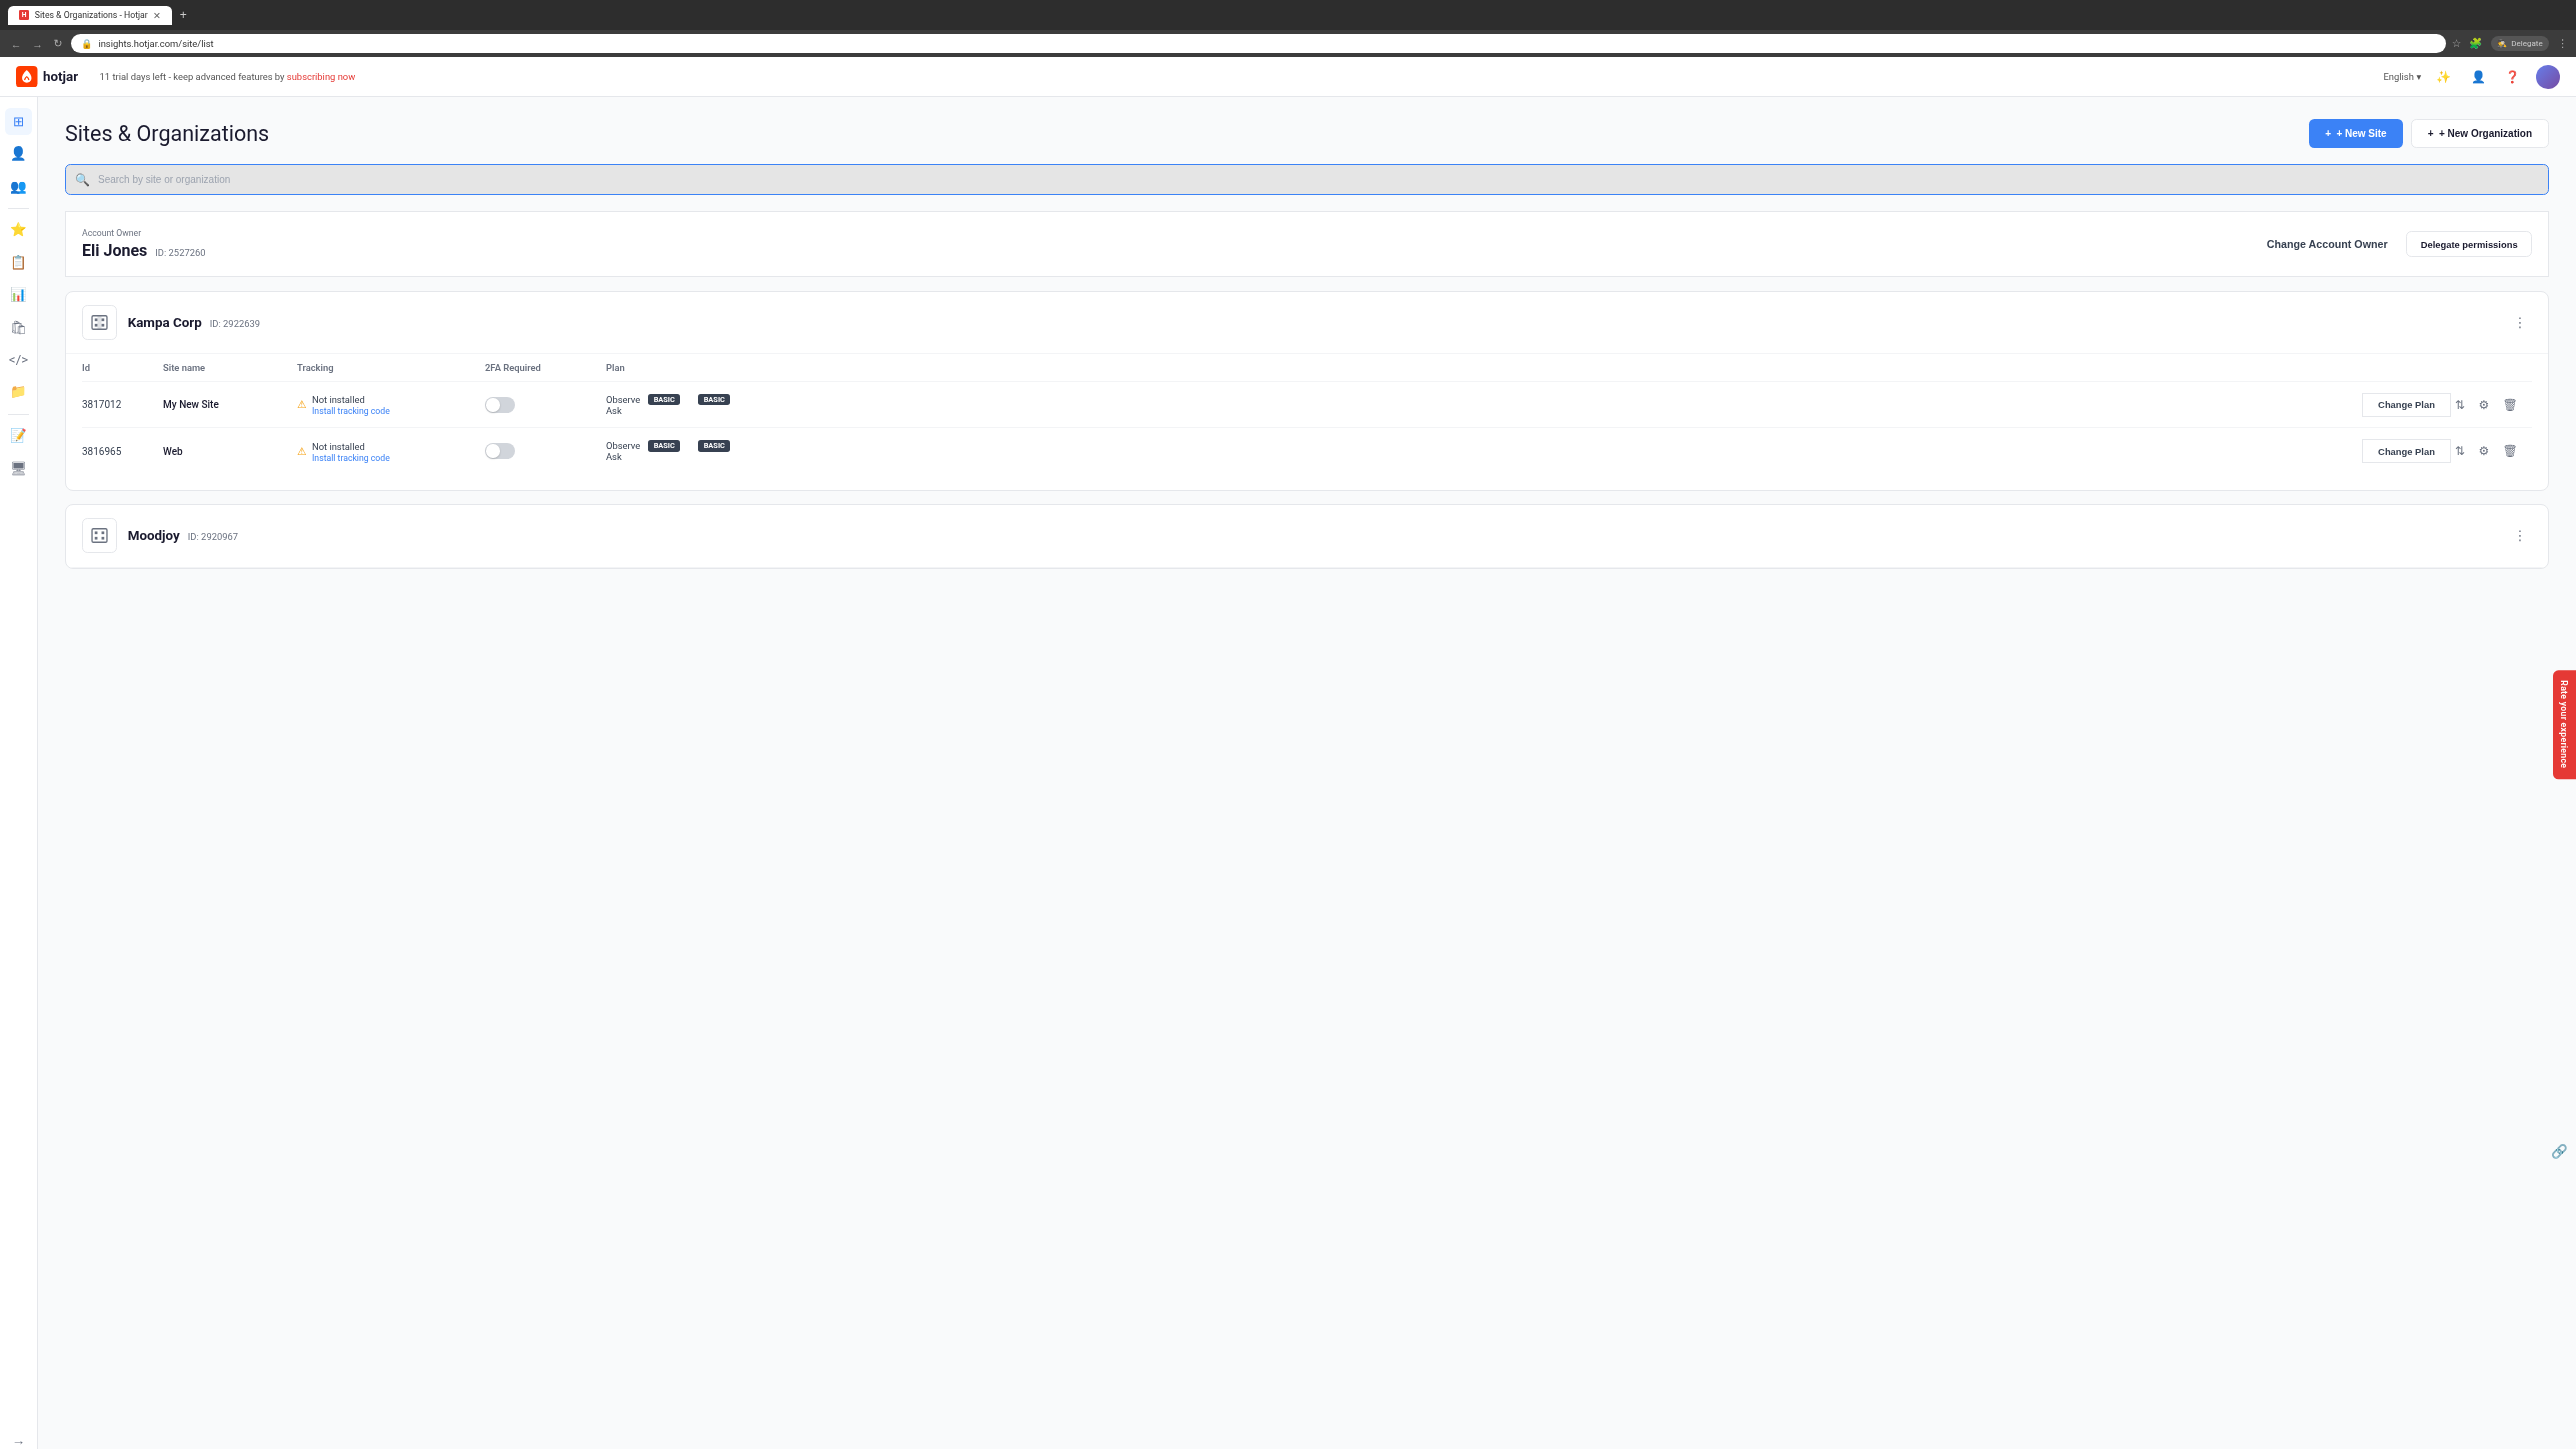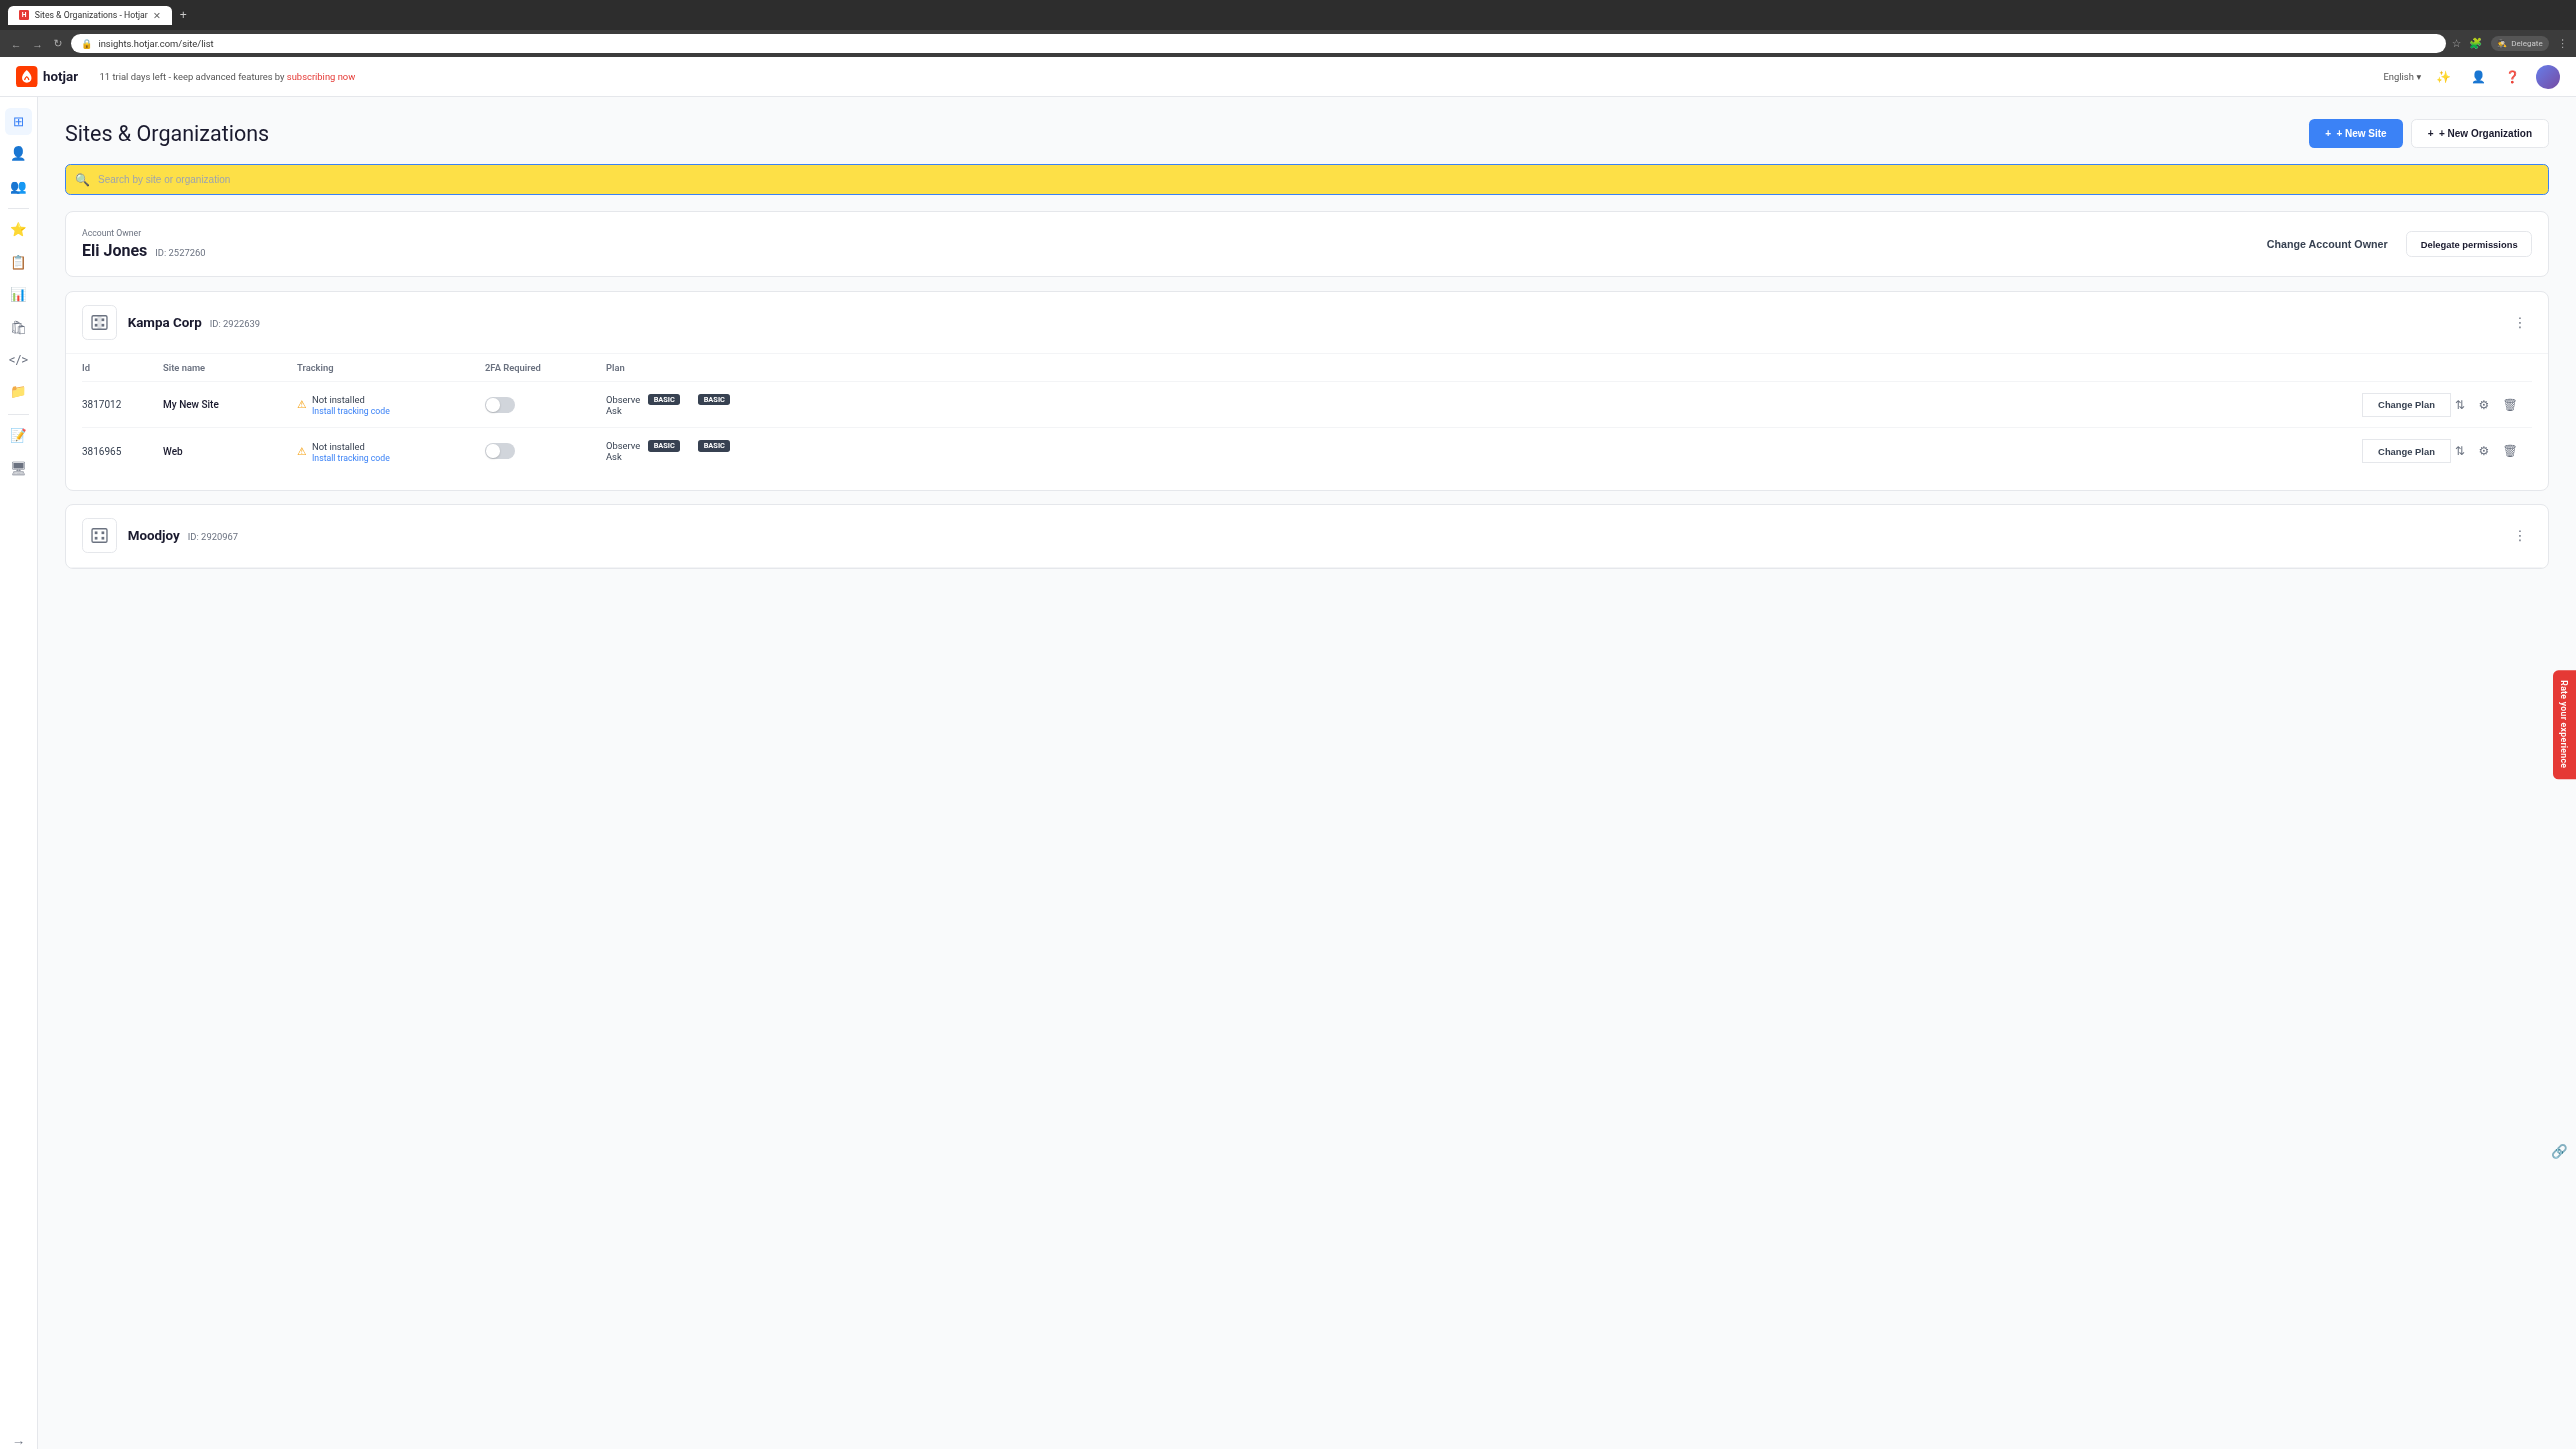--- a/index.html
+++ b/index.html
@@ -48,34 +48,34 @@
     
     .page-header { display: flex; align-items: center; justify-content: space-between; margin-bottom: 16px; }
     .page-title { font-size: 21.5px; font-weight: 400; color: #1a1a2e; }
     .header-buttons { display: flex; gap: 8px; }
     .btn-new-site { background: #3b82f6; color: white; border: none; padding: 8px 16px; border-radius: 5.4px; font-size: 10px; font-weight: 600; cursor: pointer; display: flex; align-items: center; gap: 5.4px; }
     .btn-new-org { background: white; color: #1a1a2e; border: 1.3px solid #e5e7eb; padding: 8px 16px; border-radius: 5.4px; font-size: 10px; font-weight: 600; cursor: pointer; display: flex; align-items: center; gap: 5.4px; }
 
     
     .search-container { position: relative; margin-bottom: 16px; }
     .search-icon-pos { position: absolute; left: 10.7px; top: 50%; transform: translateY(-50%); color: #9ca3af; font-size: 12px; }
-    .search-input { width: 100%; padding: 9.4px 10.7px 9.4px 32px; border: 1.3px solid #3b82f6; border-radius: 5.4px; font-size: 10px; color: #374151; background: #fde047; outline: none; }
+    .search-input { width: 100%; padding: 9.4px 10.7px 9.4px 32px; border: 1.3px solid #3b82f6; border-radius: 5.4px; font-size: 10px; color: #374151; background: #e5e5e5; outline: none; }
     .search-input::placeholder { color: #9ca3af; }
 
     
     .org-card { background: white; border: 0.7px solid #e5e7eb; border-radius: 8px; margin-bottom: 13.4px; overflow: hidden; }
     .org-header { padding: 13.4px 16px; display: flex; align-items: center; justify-content: space-between; border-bottom: 0.7px solid #f3f4f6; }
     .org-info { display: flex; align-items: center; gap: 10.7px; }
     .org-icon { width: 35px; height: 35px; border: 1.3px solid #e5e7eb; border-radius: 5.4px; display: flex; align-items: center; justify-content: center; font-size: 16px; color: #6b7280; }
     .org-name { font-size: 13.4px; font-weight: 700; color: #1a1a2e; }
     .org-id { font-size: 9.4px; color: #6b7280; margin-left: 5.4px; }
     .org-menu-btn { background: none; border: none; cursor: pointer; color: #6b7280; font-size: 13.4px; padding: 5.4px; border-radius: 4px; }
 
     
-    .account-owner-section { background: white; border: 0.7px solid #e5e7eb; border-radius: 8px; padding: 16px; margin-bottom: 13.4px; display: flex; align-items: center; justify-content: space-between; }
+    .account-owner-section { background: white; border: 0.7px solid #e5e7eb; border-radius: 0; padding: 16px; margin-bottom: 13.4px; display: flex; align-items: center; justify-content: space-between; }
     .owner-info { }
     .owner-label { font-size: 8.7px; color: #6b7280; margin-bottom: 2.7px; }
     .owner-name { font-size: 16px; font-weight: 700; color: #1a1a2e; }
     .owner-id { font-size: 9.4px; color: #6b7280; margin-left: 5.4px; }
     .owner-actions { display: flex; gap: 8px; }
     .btn-change-owner { background: none; border: none; color: #374151; font-size: 10.7px; font-weight: 600; cursor: pointer; padding: 5.4px 10.7px; border-radius: 4px; }
     .btn-delegate { background: white; color: #1a1a2e; border: 1.3px solid #e5e7eb; padding: 6.7px 13.4px; border-radius: 5.4px; font-size: 9.4px; font-weight: 600; cursor: pointer; }
 
     
     .sites-table { padding: 0 16px 16px; }

